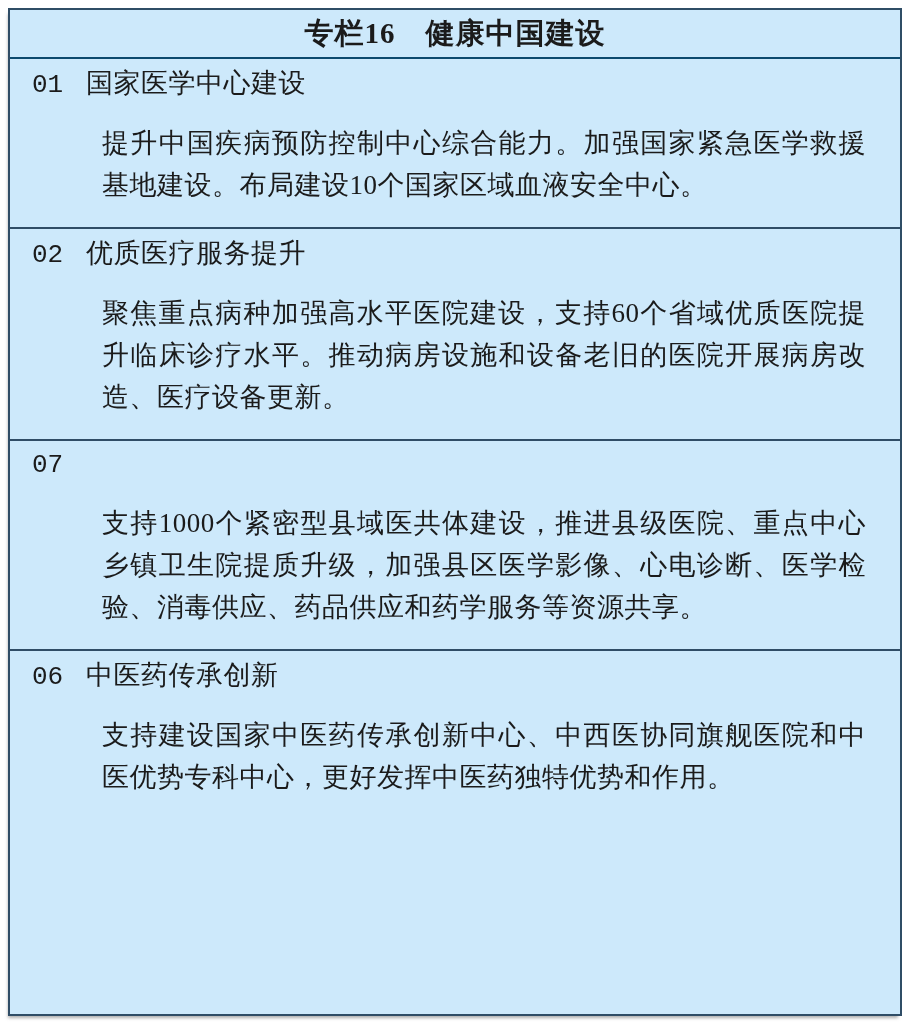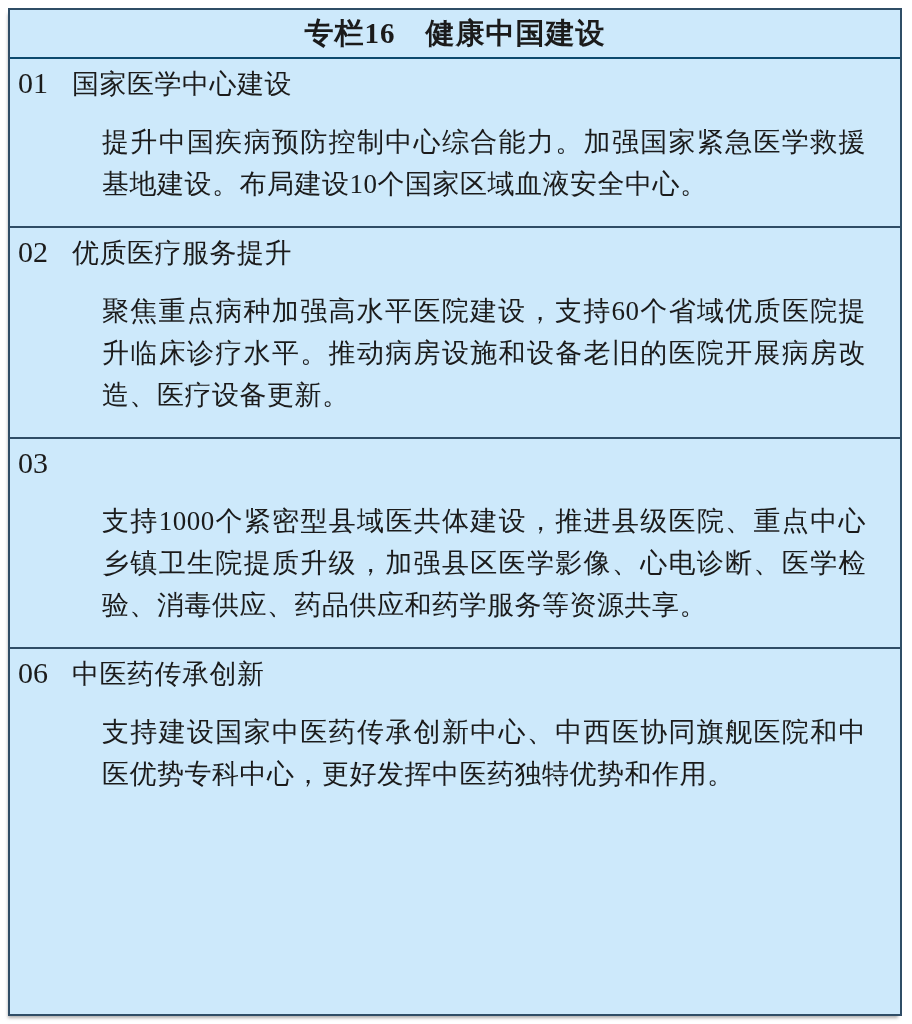--- a/index.html
+++ b/index.html
@@ -45,23 +45,24 @@
     border-bottom: none;
   }
   .sec-head {
     display: flex;
     align-items: baseline;
     line-height: 42px;
     font-size: 27px;
   }
   .sec-num {
     width: 42px;
-    margin-left: 8px;
+    margin-left: 22px;
     flex: 0 0 auto;
-    font-size: 30px;
+    font-size: 26px;
+    font-family: Liberation Mono, monospace;
   }
   .sec-title {
     margin-left: 12px;
     letter-spacing: 0.5px;
   }
   .sec-body {
     margin: 16px;
     padding: 0 18px 0 76px;
     font-size: 27px;
     line-height: 42px;
@@ -87,21 +88,21 @@
   <div class="section">
     <div class="sec-head">
       <span class="sec-num">02</span>
       <span class="sec-title">优质医疗服务提升</span>
     </div>
     <p class="sec-body">聚焦重点病种加强高水平医院建设，支持60个省域优质医院提升临床诊疗水平。推动病房设施和设备老旧的医院开展病房改造、医疗设备更新。</p>
   </div>
 
   <div class="section">
     <div class="sec-head">
-      <span class="sec-num">03</span>
+      <span class="sec-num">07</span>
     </div>
     <p class="sec-body">支持1000个紧密型县域医共体建设，推进县级医院、重点中心乡镇卫生院提质升级，加强县区医学影像、心电诊断、医学检验、消毒供应、药品供应和药学服务等资源共享。</p>
   </div>
 
 
 
   <div class="section">
     <div class="sec-head">
       <span class="sec-num">06</span>
       <span class="sec-title">中医药传承创新</span>

